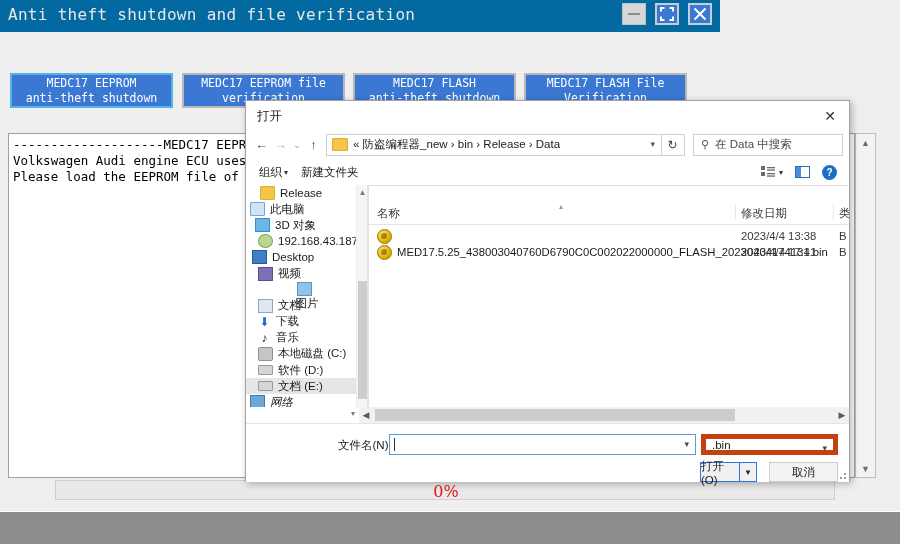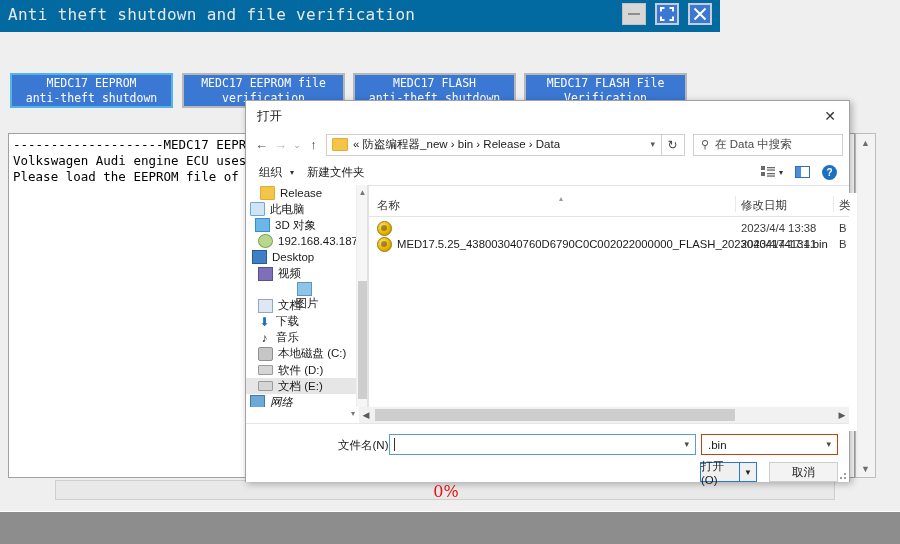--- a/index.html
+++ b/index.html
@@ -242,21 +242,21 @@
 
   .dlg-toolbar {
     position: absolute; left: 0; top: 58px;
     width: 603px; height: 26px;
     border-bottom: 1px solid #e2e2e2;
     display: flex; align-items: center;
   }
   .tb-item {
     font-size: 11.5px; color: #1a1a1a;
     margin-left: 13px;
-    display: flex; align-items: center; gap: 8px;
+    display: flex; align-items: center; gap: 2px;
     cursor: pointer;
   }
   .tb-caret { font-size: 8px; color: #333; }
   .tb-right { margin-left: auto; display: flex; align-items: center; gap: 12px; margin-right: 12px; }
   .view-ico { display:flex; align-items:center; gap:4px; }
   .pane-ico {
     width: 15px; height: 12px;
     border: 1.5px solid #2f6fba;
     box-sizing: border-box;
     display: flex;
@@ -329,25 +329,24 @@
     background: #cdcdcd;
   }
 
   .splitter {
     position: absolute; left: 121px; top: 0;
     width: 2px; height: 238px;
     background: #e2e2e2;
   }
 
   .filelist {
-    position: absolute; left: 123px; top: 8px;
+    position: absolute; left: 123px; top: 16px;
     width: 480px; height: 238px;
     background: #fff;
     overflow: hidden;
-    padding-left: 8px;
   }
   .col-head {
     position: absolute; left: 0; top: 0;
     width: 480px; height: 23px;
     border-bottom: 1px solid #e4e4e4;
     display: flex; align-items: center;
     font-size: 11.5px; color: #3a3a3a;
   }
   .col-head .ch { position: absolute; top: 5px; }
   .col-head .ch.name { left: 8px; }
@@ -436,24 +435,24 @@
   }
   .fn-caret {
     width: 1px; height: 13px; background: #333; margin-left: 4px;
   }
   .fn-chev {
     position: absolute; right: 6px; top: 4px; color: #4a4a4a; font-size: 9px;
   }
   .ft-select {
     position: absolute; left: 455px; top: 10px;
     width: 137px; height: 21px;
-    border: 1px solid #c2410c;
+    border: 5px solid #c2410c;
     background: #fff;
     box-sizing: border-box;
-    display: flex; align-items: center;
+    display: flex; align-items: flex-start;
     font-size: 11.5px;
     color: #1a1a1a;
   }
   .ft-select span.val { margin-left: 6px; }
   .ft-chev { position: absolute; right: 6px; top: 4px; color: #4a4a4a; font-size: 9px; }
 
   .btn-open {
     position: absolute; left: 454px; top: 38px;
     width: 40px; height: 20px;
     border: 1px solid #2a7ad2;

